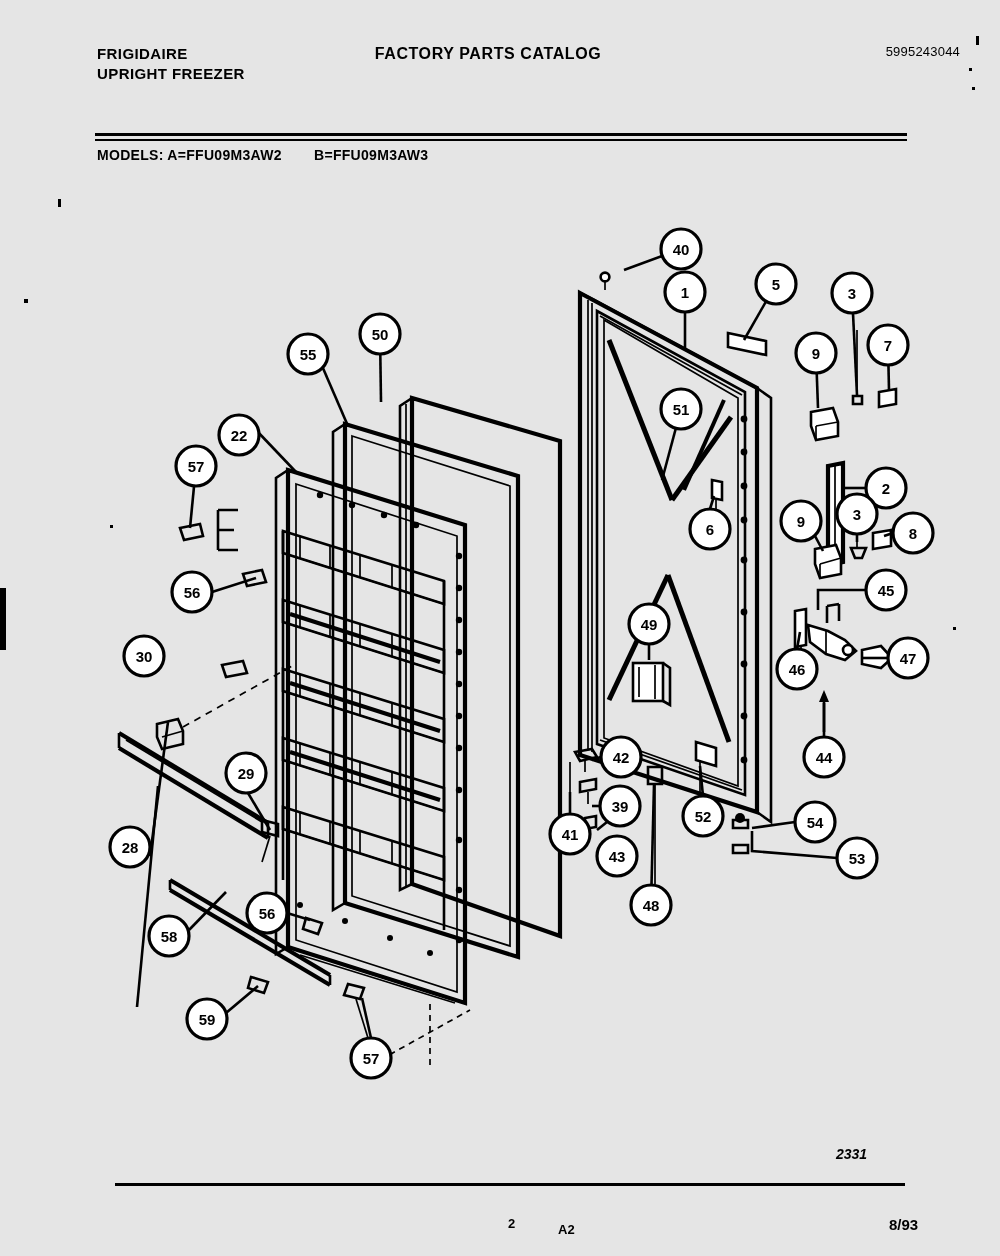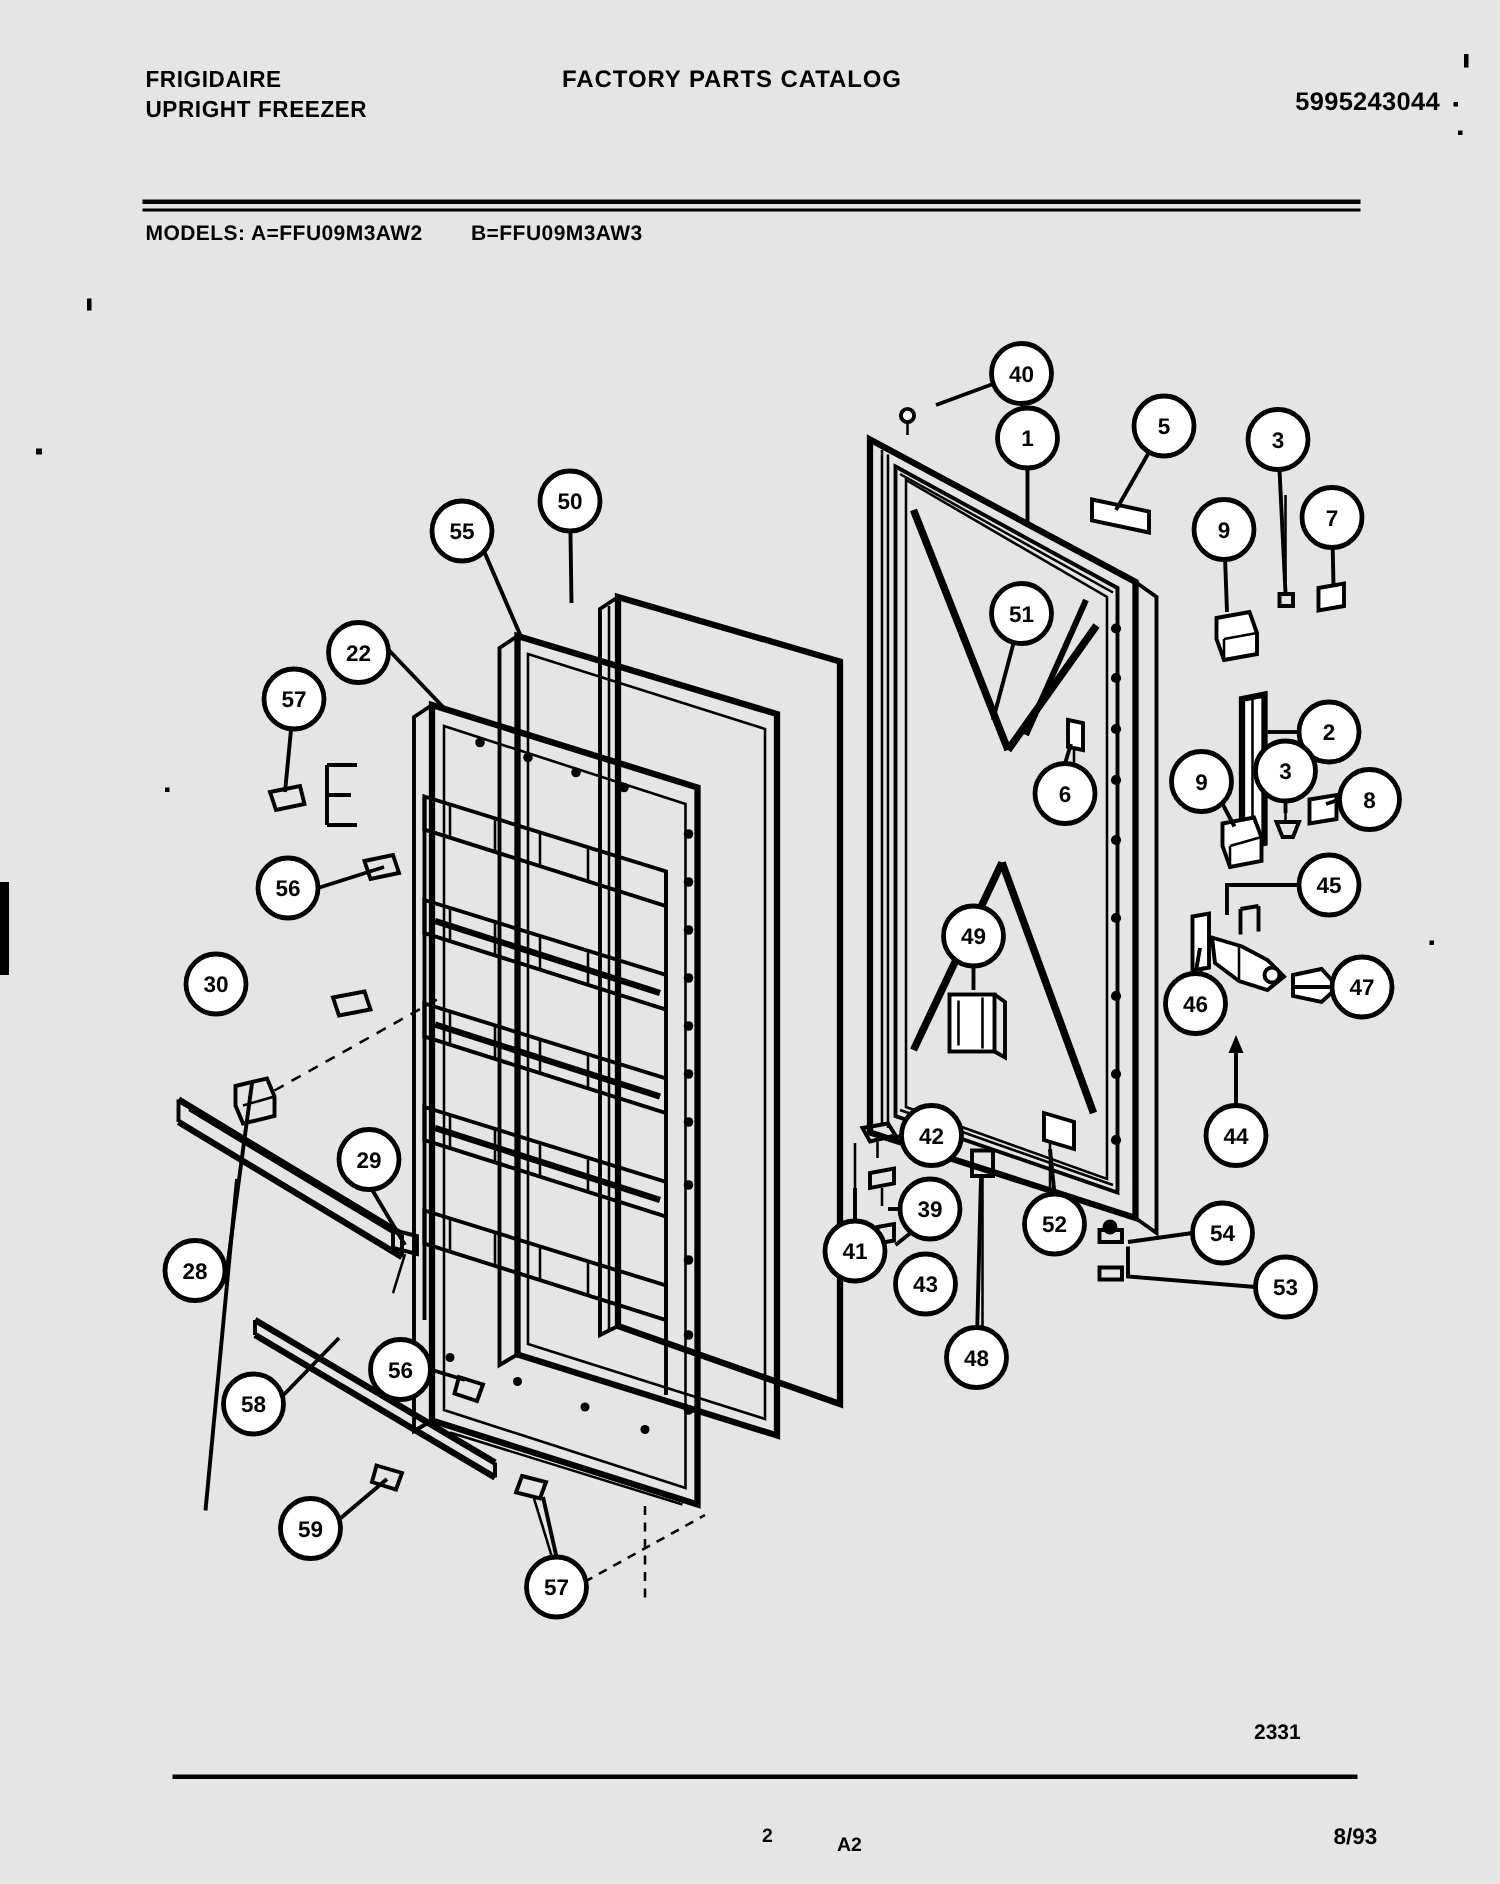--- a/index.html
+++ b/index.html
@@ -51,23 +51,23 @@
     top: 45px;
     width: 976px;
     text-align: center;
     font-weight: bold;
     font-size: 16px;
     letter-spacing: 0.6px;
   }
   #header-catalog-number {
     position: absolute;
     right: 40px;
-    top: 58px;
-    font-weight: bold;
-    font-size: 17px;
+    top: 44px;
+    font-weight: normal;
+    font-size: 13px;
     letter-spacing: 0.2px;
   }
 
   
   .rule {
     position: absolute;
     background: #000;
   }
   #rule-top-a { left: 95px; top: 133px; width: 812px; height: 3px; }
   #rule-top-b { left: 95px; top: 139px; width: 812px; height: 2px; }
@@ -106,20 +106,21 @@
     top: 1216px;
     font-weight: bold;
     font-size: 15px;
   }
   #drawing-number {
     position: absolute;
     left: 836px;
     top: 1146px;
     font-weight: bold;
     font-size: 14px;
+    font-style: italic;
   }
 
   
   #diagram {
     position: absolute;
     left: 0;
     top: 180px;
     width: 868px;
     height: 930px;
   }

